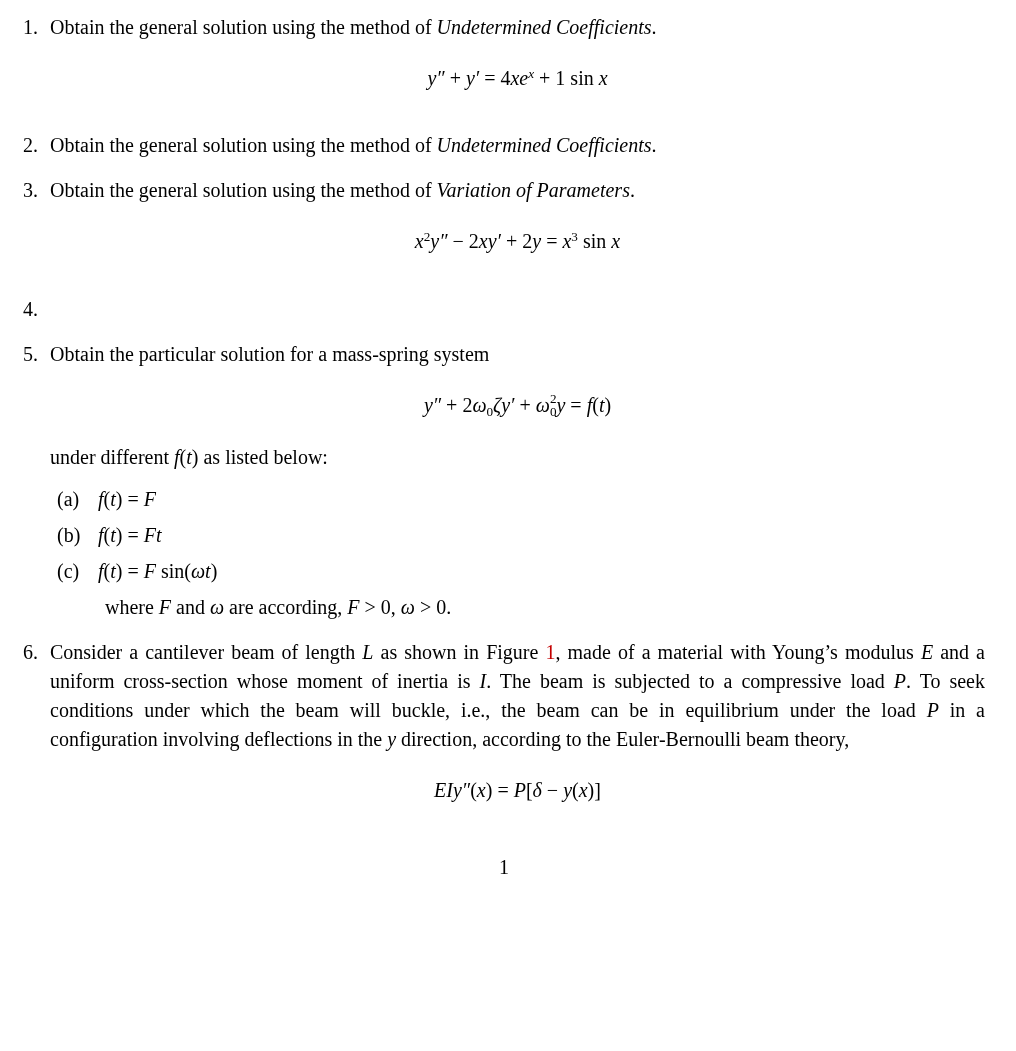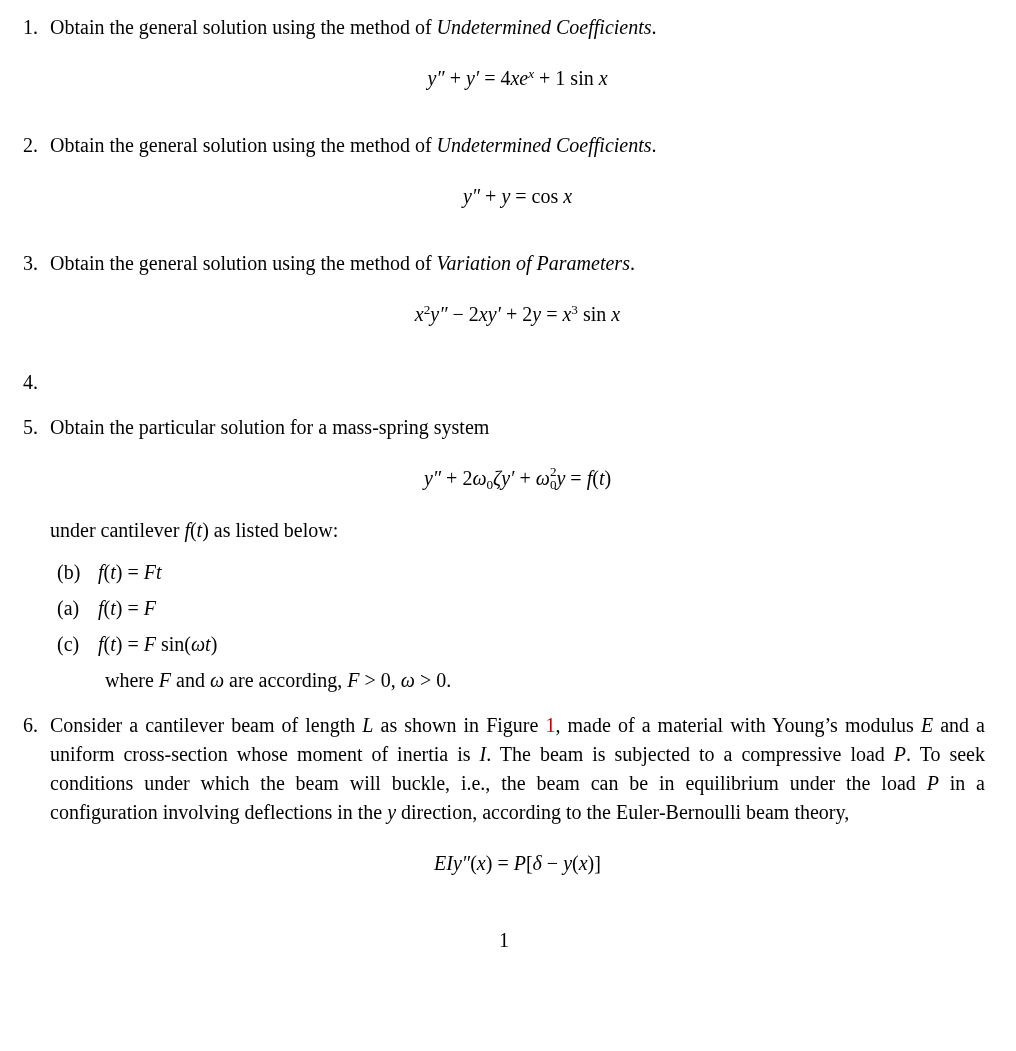--- a/index.html
+++ b/index.html
@@ -48,21 +48,20 @@
     <div class="p-body">
       <div class="p-text"><span class="tk-r">Obtain the general solution using the method of </span><span class="tk-i">Undetermined Coefficients</span><span class="tk-r">.</span></div>
       <div class="equation"><span class="tk-i">y″</span><span class="tk-r"> + </span><span class="tk-i">y′</span><span class="tk-r"> = 4</span><span class="tk-i">xe</span><span class="tk-supi">x</span><span class="tk-r"> + 1 sin </span><span class="tk-i">x</span></div>
     </div>
   </div>
 
   <div class="problem">
     <div class="p-label">2.</div>
     <div class="p-body">
       <div class="p-text"><span class="tk-r">Obtain the general solution using the method of </span><span class="tk-i">Undetermined Coefficients</span><span class="tk-r">.</span></div>
-      <div class="equation"><span class="tk-i">y″</span><span class="tk-r"> + </span><span class="tk-i">y</span><span class="tk-r"> = cos </span><span class="tk-i">x</span></div>
     </div>
   </div>
 
   <div class="problem">
     <div class="p-label">3.</div>
     <div class="p-body">
       <div class="p-text"><span class="tk-r">Obtain the general solution using the method of </span><span class="tk-i">Variation of Parameters</span><span class="tk-r">.</span></div>
       <div class="equation"><span class="tk-i">x</span><span class="tk-sup">2</span><span class="tk-i">y″</span><span class="tk-r"> − 2</span><span class="tk-i">xy′</span><span class="tk-r"> + 2</span><span class="tk-i">y</span><span class="tk-r"> = </span><span class="tk-i">x</span><span class="tk-sup">3</span><span class="tk-r"> sin </span><span class="tk-i">x</span></div>
     </div>
   </div>
@@ -71,27 +70,27 @@
     <div class="p-label">4.</div>
     <div class="p-body">
     </div>
   </div>
 
   <div class="problem">
     <div class="p-label">5.</div>
     <div class="p-body">
       <div class="p-text"><span class="tk-r">Obtain the particular solution for a mass-spring system</span></div>
       <div class="equation"><span class="tk-i">y″</span><span class="tk-r"> + 2</span><span class="tk-i">ω</span><span class="tk-sub">0</span><span class="tk-i">ζy′</span><span class="tk-r"> + </span><span class="tk-i">ω</span><span class="tk-stack"><span>2</span><span>0</span></span><span class="tk-i">y</span><span class="tk-r"> = </span><span class="tk-i">f</span><span class="tk-r">(</span><span class="tk-i">t</span><span class="tk-r">)</span></div>
-      <div class="p-text"><span class="tk-r">under cantilever </span><span class="tk-i">f</span><span class="tk-r">(</span><span class="tk-i">t</span><span class="tk-r">) as listed below:</span></div>
+      <div class="p-text"><span class="tk-r">under different </span><span class="tk-i">f</span><span class="tk-r">(</span><span class="tk-i">t</span><span class="tk-r">) as listed below:</span></div>
       <div class="sublist">
         <div class="subitem">
-          <span class="sub-label">(b)</span><span class="sub-body"><span class="tk-i">f</span><span class="tk-r">(</span><span class="tk-i">t</span><span class="tk-r">) = </span><span class="tk-i">Ft</span></span>
+          <span class="sub-label">(a)</span><span class="sub-body"><span class="tk-i">f</span><span class="tk-r">(</span><span class="tk-i">t</span><span class="tk-r">) = </span><span class="tk-i">F</span></span>
         </div>
         <div class="subitem">
-          <span class="sub-label">(a)</span><span class="sub-body"><span class="tk-i">f</span><span class="tk-r">(</span><span class="tk-i">t</span><span class="tk-r">) = </span><span class="tk-i">F</span></span>
+          <span class="sub-label">(b)</span><span class="sub-body"><span class="tk-i">f</span><span class="tk-r">(</span><span class="tk-i">t</span><span class="tk-r">) = </span><span class="tk-i">Ft</span></span>
         </div>
         <div class="subitem">
           <span class="sub-label">(c)</span><span class="sub-body"><span class="tk-i">f</span><span class="tk-r">(</span><span class="tk-i">t</span><span class="tk-r">) = </span><span class="tk-i">F</span><span class="tk-r"> sin(</span><span class="tk-i">ωt</span><span class="tk-r">)</span></span>
         </div>
         <div class="sub-note"><span class="tk-r">where </span><span class="tk-i">F</span><span class="tk-r"> and </span><span class="tk-i">ω</span><span class="tk-r"> are according, </span><span class="tk-i">F</span><span class="tk-r"> &gt; 0, </span><span class="tk-i">ω</span><span class="tk-r"> &gt; 0.</span></div>
       </div>
     </div>
   </div>
 
   <div class="problem">

